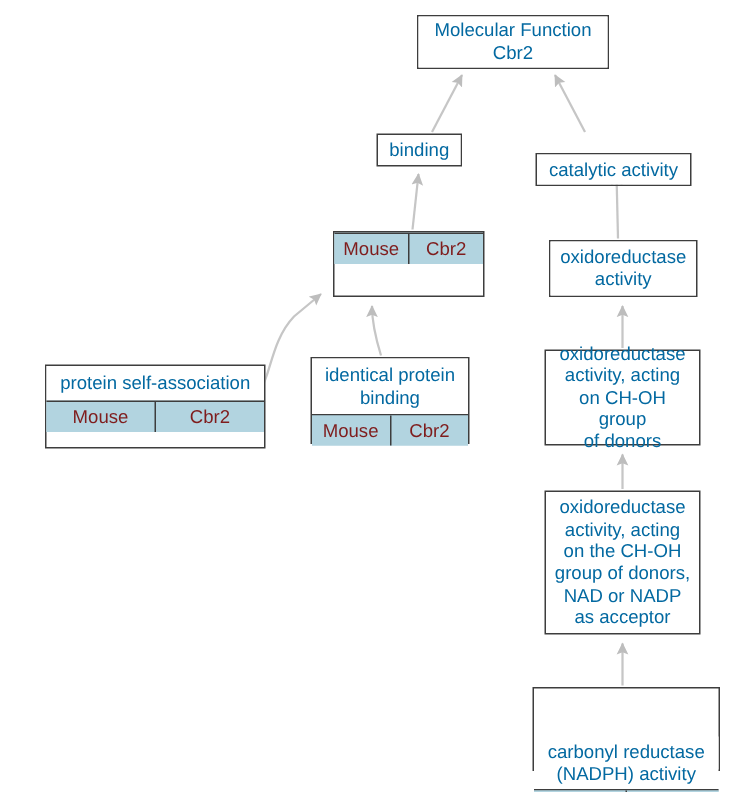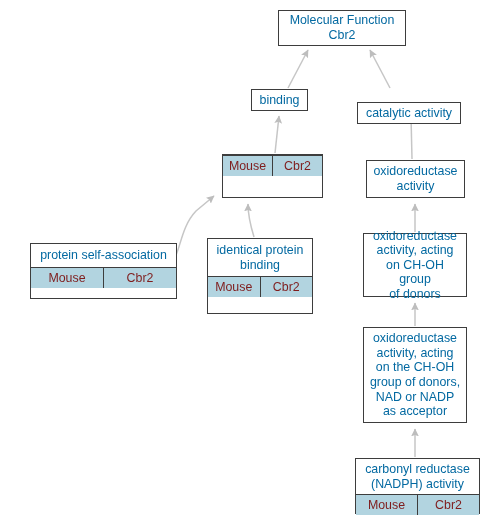--- a/index.html
+++ b/index.html
@@ -123,21 +123,21 @@
   </div>
 
   <div class="node" style="left:30px; top:243px; width:147px; height:56px;">
     <div class="node-label" style="height:23px;">protein self-association</div>
     <div class="node-anno">
       <div class="anno-cell">Mouse</div>
       <div class="anno-cell">Cbr2</div>
     </div>
   </div>
 
-  <div class="node" style="left:207px; top:238px; width:106px; height:76px;">
+  <div class="node" style="left:207px; top:238px; width:106px; height:58px;">
     <div class="node-label" style="height:37px;">identical protein
 binding</div>
     <div class="node-anno">
       <div class="anno-cell">Mouse</div>
       <div class="anno-cell">Cbr2</div>
     </div>
   </div>
 
   <div class="node" style="left:363px; top:233px; width:104px; height:64px;">
     <div class="node-label" style="height:100%;">oxidoreductase
@@ -149,21 +149,21 @@
   <div class="node" style="left:363px; top:327px; width:104px; height:96px;">
     <div class="node-label" style="height:100%;">oxidoreductase
 activity, acting
 on the CH-OH
 group of donors,
 NAD or NADP
 as acceptor</div>
   </div>
 
   <div class="node" style="left:355px; top:458px; width:125px; height:56px;">
-    <div class="node-label" style="height:35px;">carbonyl reductase
+    <div class="node-label" style="height:35px;margin-top:32px;">carbonyl reductase
 (NADPH) activity</div>
     <div class="node-anno">
       <div class="anno-cell">Mouse</div>
       <div class="anno-cell">Cbr2</div>
     </div>
   </div>
 
 </div>
 
 </body></html>

